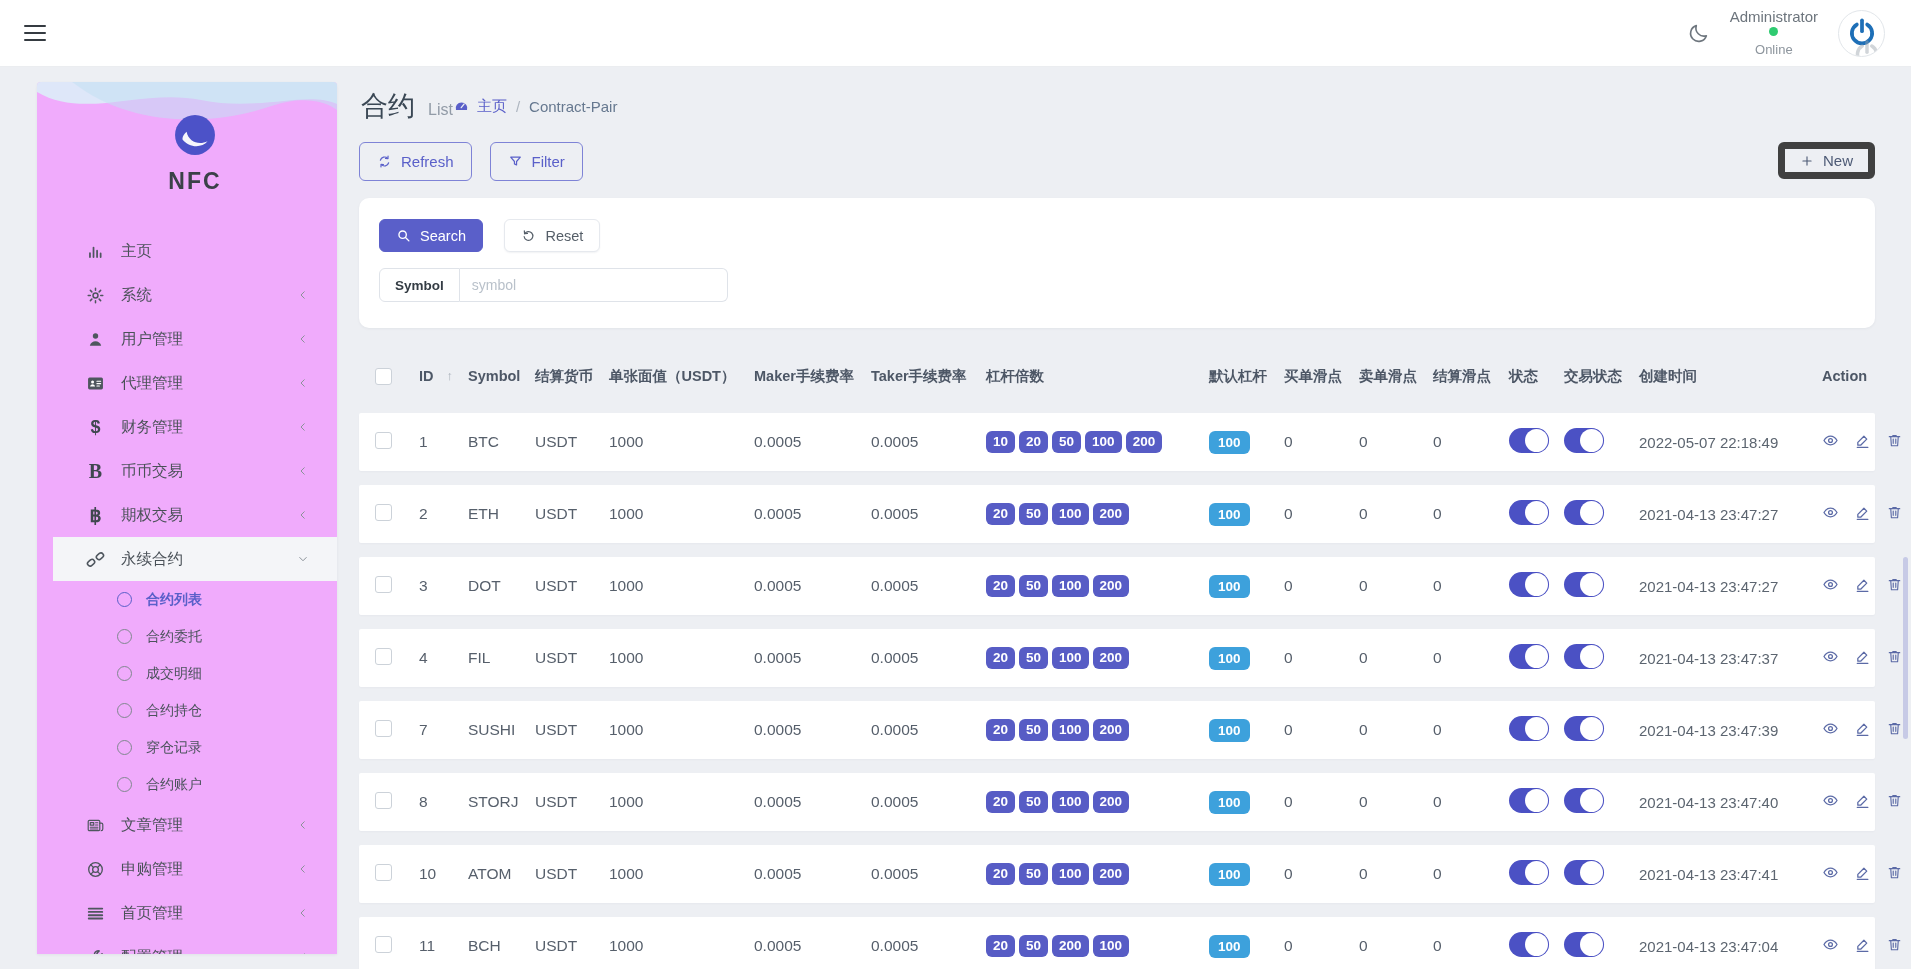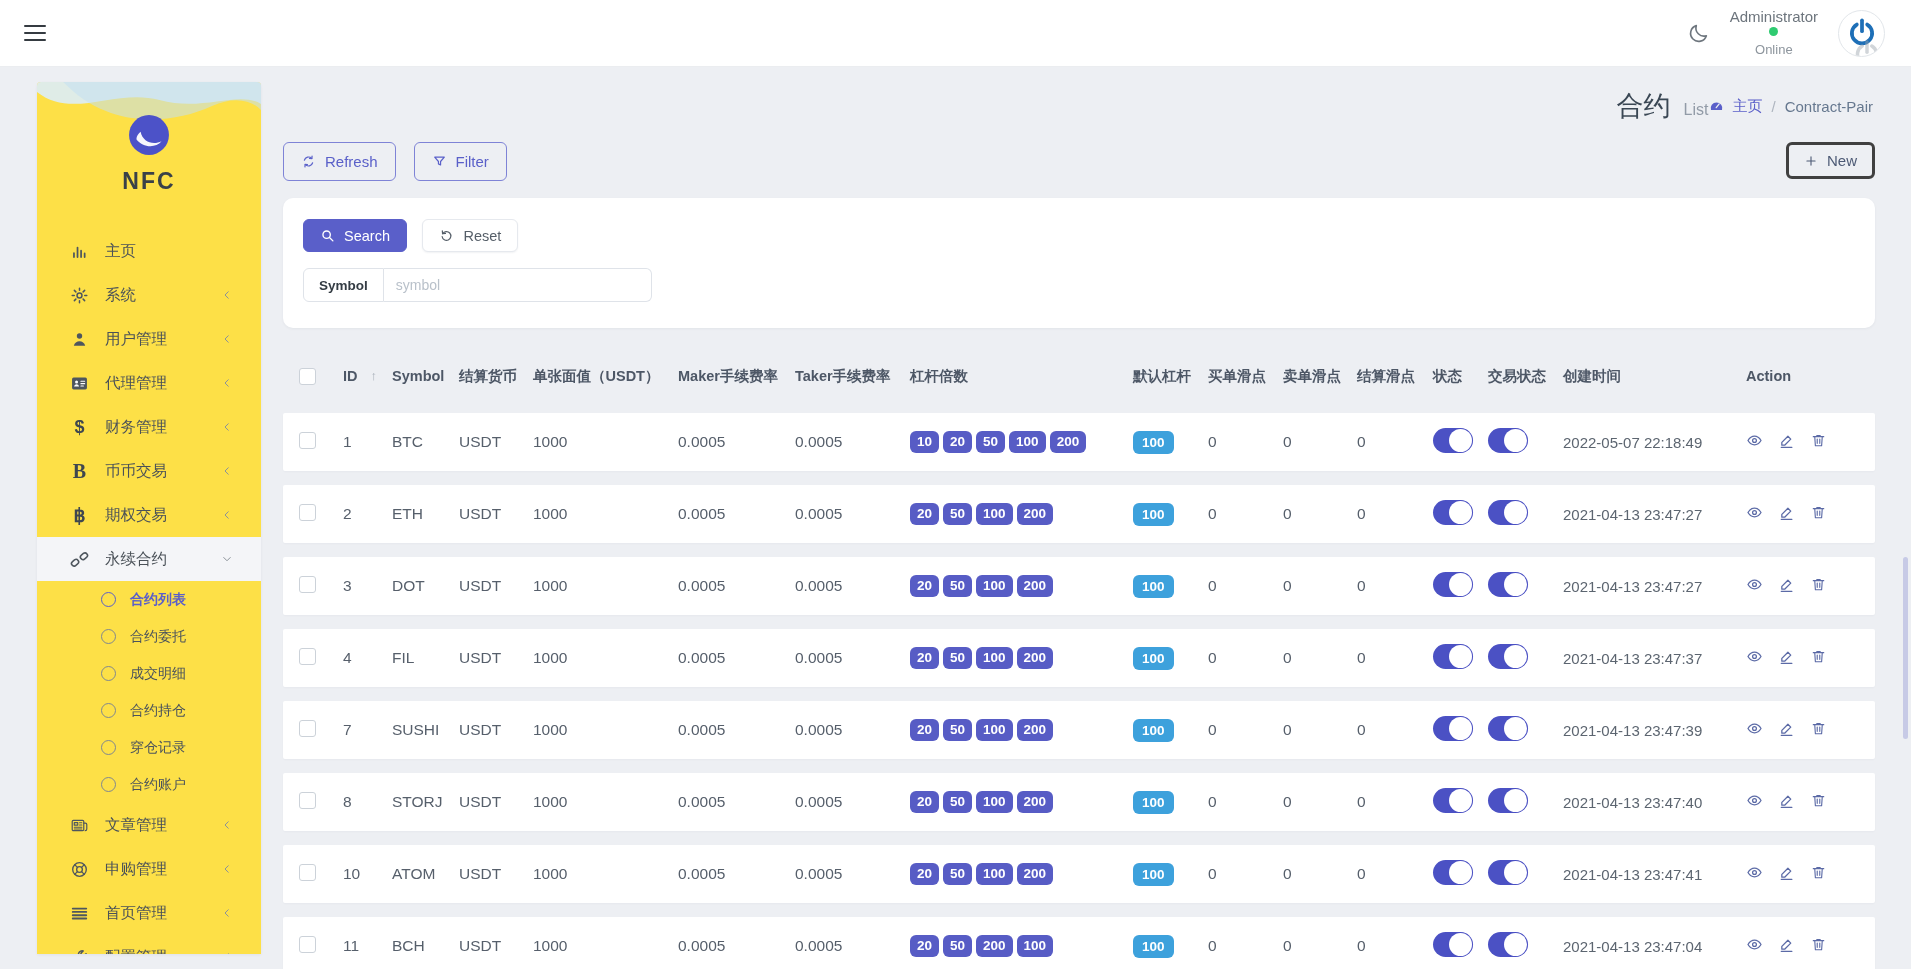--- a/index.html
+++ b/index.html
@@ -21,62 +21,62 @@
   .dot { width:9px; height:9px; border-radius:50%; background:#2fcb71; }
   .avatar { width:47px; height:47px; border-radius:50%; background:#fff; border:1px solid #e2e6ea;
             position:relative; overflow:hidden; cursor:pointer; }
   .avatar .logo-main { position:absolute; left:7px; top:5px; width:32px; height:32px; color:#1e6fb7; }
   .avatar .logo-ghost { position:absolute; left:13px; top:27px; width:30px; height:30px; color:#9aa3ab; opacity:.45; }
 
   
   .content { display:flex; gap:22px; padding:15px 36px 0 37px; height:887px; }
 
   
-  .sidebar { width:224px; background:#fde047; border-radius:4px 4px 0 0; position:relative;
-             box-shadow:0 1px 3px rgba(20,30,60,.06); overflow:hidden; flex:none; }
+  .sidebar { width:300px; background:#f0abfc; border-radius:4px 4px 0 0; position:relative;
+             box-shadow:0 1px 3px rgba(20,30,60,.06); overflow:hidden; flex:none;padding-left:16px; }
   .wave { position:absolute; top:0; left:0; width:100%; height:92px; pointer-events:none; }
   .brand { position:relative; padding-top:32px; text-align:center; }
   .brand-logo { width:42px; height:42px; display:inline-block; }
   .brand-name { margin-top:8px; font-size:23px; font-weight:bold; letter-spacing:2px; color:#3a4148; }
   .menu { margin-top:34px; }
   .menu-item { height:44px; display:flex; align-items:center; padding:0 28px 0 33px; cursor:pointer; font-size:15.5px; color:#4a5158; }
   .menu-item.open { background:#f4f5f8; }
   .mi-icon { width:19px; height:19px; margin-right:16px; color:#4e565e; flex:none; }
   .txt-icon { font-size:18px; font-weight:700; color:#3f474f; line-height:1; }
   .mi-label { flex:1; }
   .mi-chevron { width:12px; height:12px; color:#8b9299; }
   .submenu-item { height:37px; display:flex; align-items:center; padding-left:64px; gap:14px; cursor:pointer; font-size:14px; color:#4b535c; }
   .bullet { width:15px; height:15px; border:1.6px solid #80878f; border-radius:50%; flex:none; }
   .submenu-item.active { color:#5a5fc9; font-weight:bold; }
   .submenu-item.active .bullet { border-color:#5a5fc9; }
 
   
   .main { flex:1; min-width:0; }
-  .page-head { display:flex; align-items:center; justify-content:flex-end; margin:6px 2px 18px 2px; }
+  .page-head { display:flex; align-items:center; justify-content:flex-start; margin:6px 2px 18px 2px; }
   .title-wrap { display:flex; align-items:baseline; gap:13px; }
   .page-title { font-size:27px; color:#3a4754; font-weight:500; }
   .page-subtitle { font-size:16px; color:#929ba7; }
   .breadcrumb { display:flex; align-items:center; gap:9px; font-size:15px; }
   .bc-home { display:flex; align-items:center; gap:7px; color:#5a5fc9; cursor:pointer; }
   .bc-home .icon { width:17px; height:17px; }
   .bc-sep { color:#aeb5bf; }
   .bc-current { color:#66788f; }
 
   .toolbar { display:flex; align-items:flex-start; justify-content:space-between; margin-bottom:17px; }
   .btn { display:inline-flex; align-items:center; gap:9px; border-radius:6px; cursor:pointer; background:transparent; font-family:inherit; }
   .btn .icon { width:15px; height:15px; }
   .btn-outline-primary { height:39px; padding:0 17px; border:1px solid #7e83d6; color:#5a60c9; font-size:15px; }
   .btn-group { display:flex; gap:18px; }
-  .btn-new { height:37px; padding:0 15px; border:3px solid #404040; color:#4d5a75; font-size:15px; }
+  .btn-new { height:37px; padding:0 15px; border:7px solid #404040; color:#4d5a75; font-size:15px; }
   .btn-new .icon { width:14px; height:14px; color:#4d5a75; }
 
   .filter-card { background:#fff; border-radius:10px; padding:21px 20px 26px 20px; box-shadow:0 1px 3px rgba(20,30,60,.05); margin-bottom:25px; }
   .btn-search { height:33px; padding:0 16px; background:#5a5fc9; border:1px solid #5a5fc9; color:#fff; font-size:14.5px; }
   .btn-reset  { height:33px; padding:0 16px; background:#fff; border:1px solid #e6e9ee; color:#555e68; font-size:14.5px;
-                box-shadow:0 1px 2px rgba(20,30,60,.06); margin-left:11px; }
+                box-shadow:0 1px 2px rgba(20,30,60,.06); margin-left:17px; }
   .field-row { margin-top:16px; display:flex; }
   .input-group { display:flex; height:34px; }
   .ig-label { display:flex; align-items:center; padding:0 15px; border:1px solid #dfe3e9; border-radius:6px 0 0 6px;
               font-size:13.5px; font-weight:bold; color:#343c44; background:#fff; }
   .ig-input { width:268px; border:1px solid #dfe3e9; border-left:none; border-radius:0 6px 6px 0; padding:0 12px;
               font-size:14px; color:#4a5158; outline:none; font-family:inherit; }
   .ig-input::placeholder { color:#b9c1ca; }
 
   
   .grid { display:grid; align-items:center;

